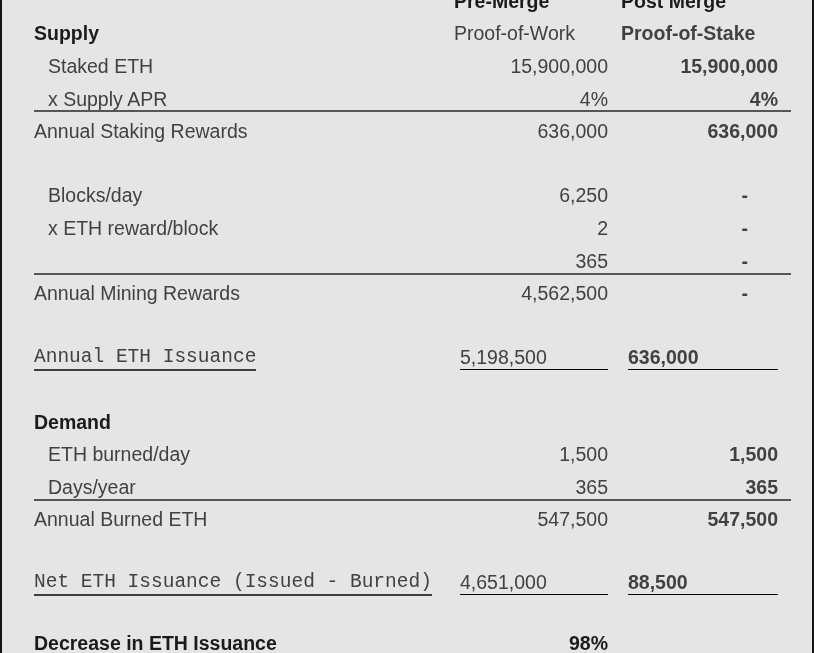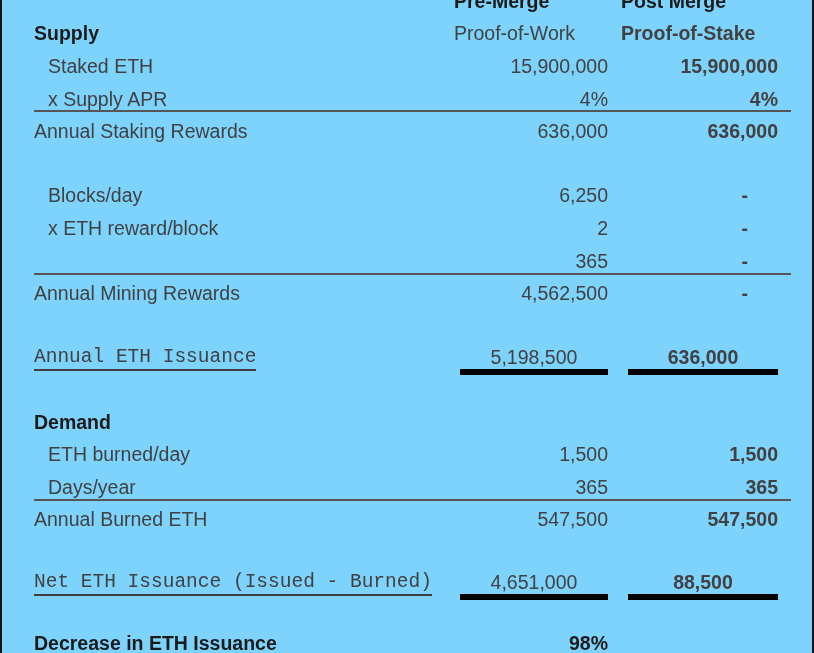--- a/index.html
+++ b/index.html
@@ -1,39 +1,39 @@
 <!DOCTYPE html>
 <html><head>
 <meta charset="utf-8">
 <style>
   html,body{margin:0;padding:0;background:#ffffff;}
   *{box-sizing:border-box;}
   #frame{
     position:relative;
     width:814px;height:653px;
     overflow:hidden;
-    background:#7dd3fc;
+    background:#e5e5e5;
     border-left:2px solid #161616;
     border-right:2px solid #161616;
     font-family:"Liberation Sans", sans-serif;
   }
   .row{position:absolute;left:0;width:810px;height:33px;}
   .c{
     position:absolute;top:0;height:33px;line-height:33px;
     font-size:19.5px;color:#414141;white-space:nowrap;
   }
   .lbl{left:32px;}
   .ind{left:46px;}
   .pre{left:452px;width:154px;text-align:right;}
   .post{left:619px;width:157px;text-align:right;font-weight:bold;}
   .ta-l{text-align:left;}
   .b{font-weight:700;color:#1b1b1b;}
   .dash{padding-right:30px;}
   .ulab{line-height:normal;top:5px;height:auto;border-bottom:2px solid #3f3f3f;padding-bottom:1px;font-family:Liberation Mono, monospace;}
-  .uval{display:inline-block;min-width:148px;line-height:normal;border-bottom:6px solid #000000;text-align:center;}
+  .uval{display:inline-block;min-width:148px;line-height:normal;border-bottom:1px solid #000000;text-align:left;}
   .uval2{min-width:150px;}
   .hrule{position:absolute;left:32px;width:757px;height:2px;background:#565656;}
 </style>
 </head>
 <body>
 
 <div id="frame">
 
   <div class="row" style="top:-15px">
     <span class="c pre ta-l b">Pre-Merge</span>

